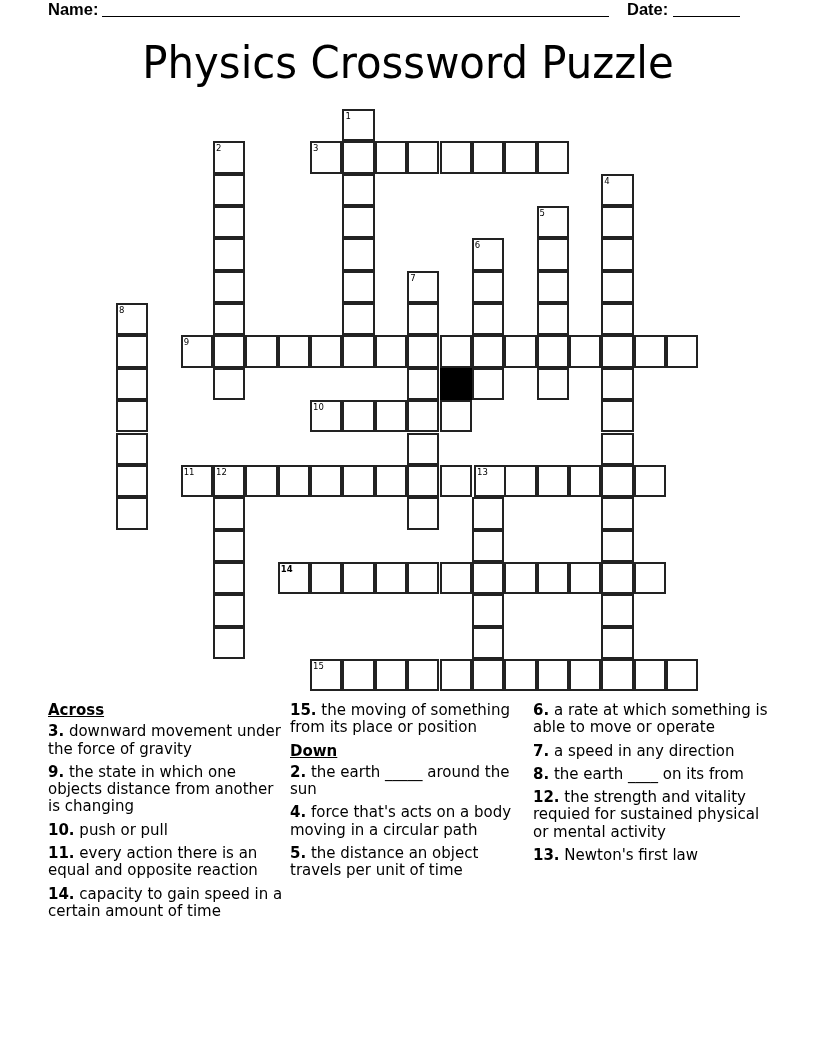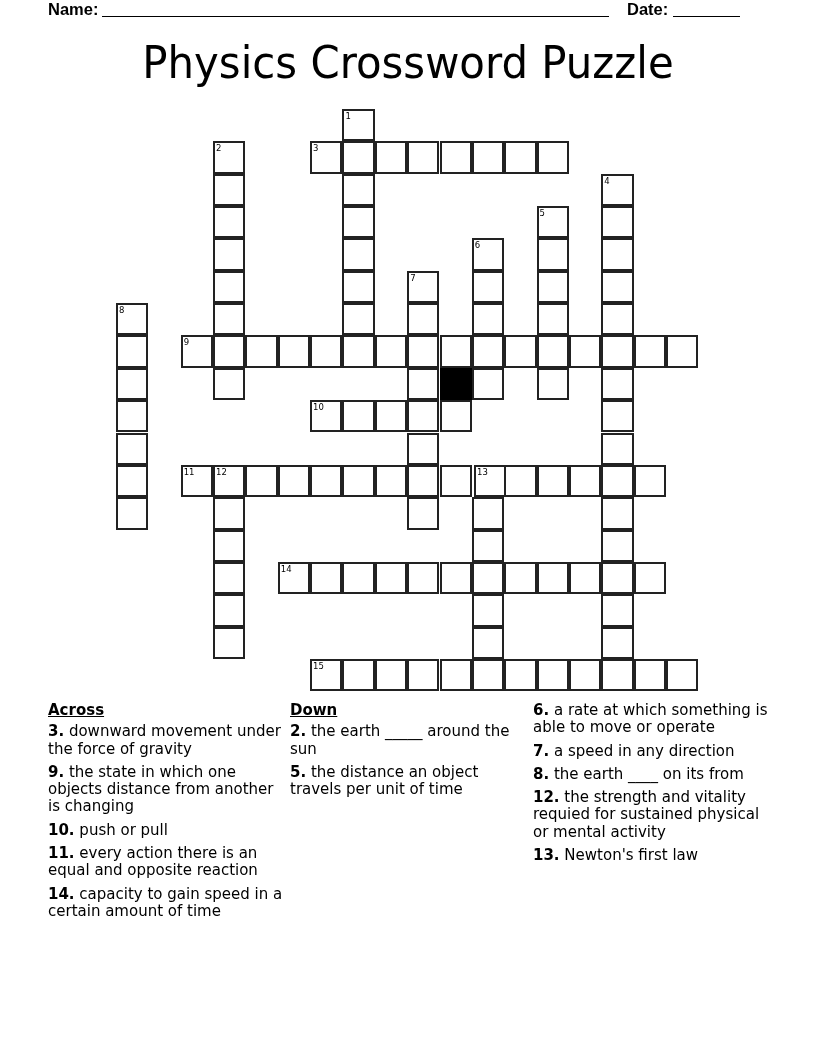--- a/index.html
+++ b/index.html
@@ -164,21 +164,21 @@
     <div class="cell" style="left: 97.05px; top: 420.55px;"></div>
     <div class="cell" style="left: 97.05px; top: 452.9px;"></div>
     <div class="cell" style="left: 97.05px; top: 485.25px;"></div>
     <div class="cell" style="left: 97.05px; top: 517.6px;"></div>
     <div class="cell" style="left: 355.85px; top: 388.2px;"></div>
     <div class="cell" style="left: 355.85px; top: 420.55px;"></div>
     <div class="cell" style="left: 355.85px; top: 452.9px;"></div>
     <div class="cell" style="left: 355.85px; top: 485.25px;"></div>
     <div class="cell" style="left: 355.85px; top: 517.6px;"></div>
     <div class="cell" style="left: 355.85px; top: 549.95px;"></div>
-    <div class="cell" style="left: 161.75px; top: 452.9px;">
+    <div class="cell" style="left: 161.75px; top: 452.9px; font-weight: bold;">
       <span class="num">14</span>
     </div>
     <div class="cell" style="left: 194.1px; top: 452.9px;"></div>
     <div class="cell" style="left: 226.45px; top: 452.9px;"></div>
     <div class="cell" style="left: 258.8px; top: 452.9px;"></div>
     <div class="cell" style="left: 291.15px; top: 452.9px;"></div>
     <div class="cell" style="left: 323.5px; top: 452.9px;"></div>
     <div class="cell" style="left: 388.2px; top: 452.9px;"></div>
     <div class="cell" style="left: 420.55px; top: 452.9px;"></div>
     <div class="cell" style="left: 452.9px; top: 452.9px;"></div>
@@ -201,22 +201,24 @@
 <div class="clues col1">
   <div class="heading">Across</div>
   <div class="clue"><b>3.</b> <span>downward movement under the force of gravity</span></div>
   <div class="clue"><b>9.</b> <span>the state in which one objects distance from another is changing</span></div>
   <div class="clue"><b>10.</b> <span>push or pull</span></div>
   <div class="clue"><b>11.</b> <span>every action there is an equal and opposite reaction</span></div>
   <div class="clue"><b>14.</b> <span>capacity to gain speed in a certain amount of time</span></div>
 </div>
 
 <div class="clues col2">
+  <div class="clue"><b>15.</b> <span>the moving of something from its place or position</span></div>
   <div class="heading">Down</div>
   <div class="clue"><b>2.</b> <span>the earth _____ around the sun</span></div>
+  <div class="clue"><b>4.</b> <span>force that's acts on a body moving in a circular path</span></div>
   <div class="clue"><b>5.</b> <span>the distance an object travels per unit of time</span></div>
 </div>
 
 <div class="clues col3">
   <div class="clue"><b>6.</b> <span>a rate at which something is able to move or operate</span></div>
   <div class="clue"><b>7.</b> <span>a speed in any direction</span></div>
   <div class="clue"><b>8.</b> <span>the earth ____ on its from</span></div>
   <div class="clue"><b>12.</b> <span>the strength and vitality requied for sustained physical or mental activity</span></div>
   <div class="clue"><b>13.</b> <span>Newton's first law</span></div>
 </div>

